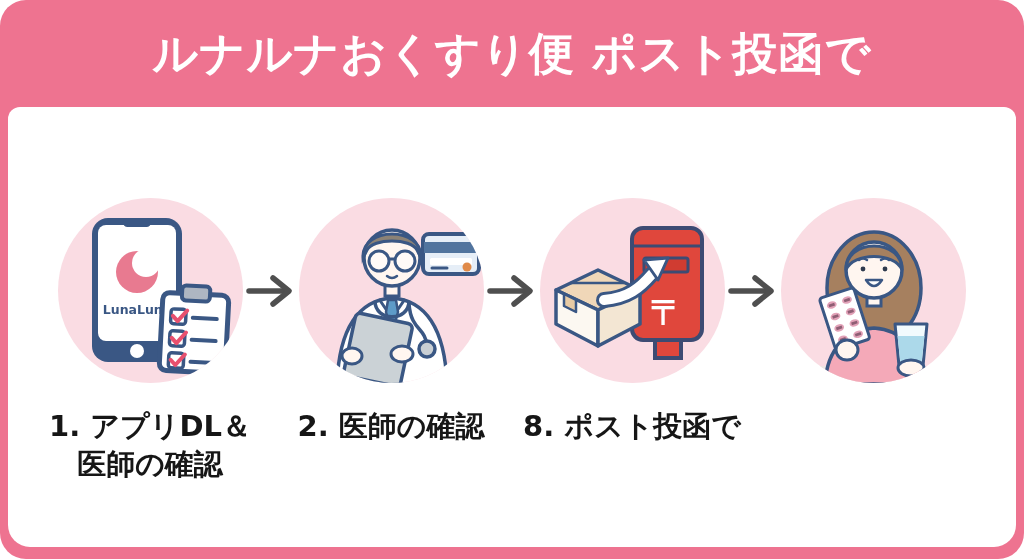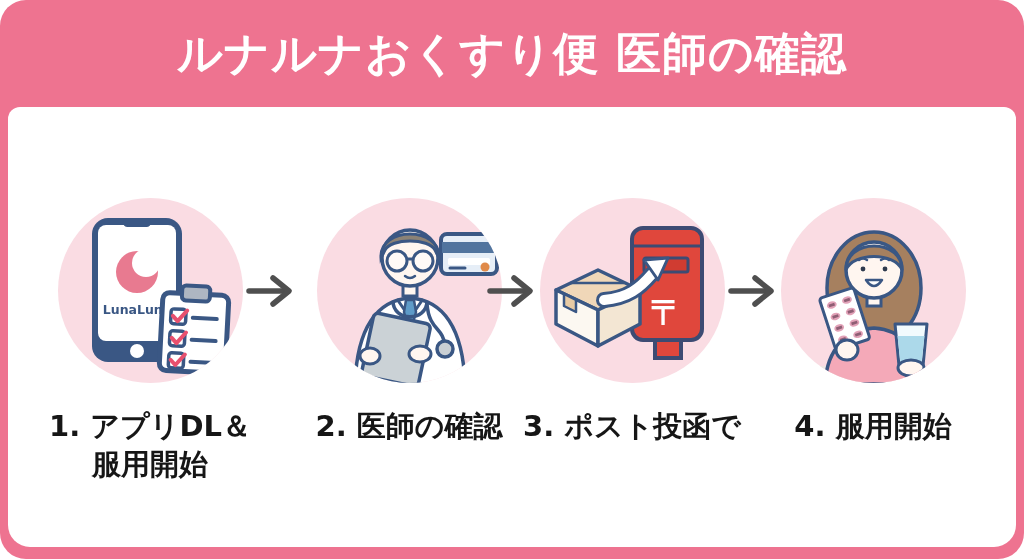--- a/index.html
+++ b/index.html
@@ -14,37 +14,37 @@
     --arrow:#4F4F4F;
   }
   *{margin:0;padding:0;box-sizing:border-box;}
   body{width:1024px;height:559px;background:#FFFFFF;font-family:"DejaVu Sans",sans-serif;overflow:hidden;}
   .canvas{position:relative;width:1024px;height:559px;background:#FFFFFF;}
   .card{position:absolute;inset:0;background:var(--card-pink);border-radius:26px;}
   .titlebar{position:absolute;top:0;left:0;right:0;height:107px;display:flex;align-items:center;justify-content:center;}
   .title{color:#FFFFFF;font-size:45px;font-weight:bold;letter-spacing:1px;white-space:nowrap;}
   .panel{position:absolute;left:8px;right:8px;top:107px;bottom:12px;background:#FFFFFF;border-radius:12px 12px 22px 22px;}
   .step{position:absolute;top:91px;width:240px;}
-  .step-1{left:22px;} .step-2{left:281px;} .step-3{left:504px;} .step-4{left:745px;}
+  .step-1{left:22px;} .step-2{left:263px;} .step-3{left:504px;} .step-4{left:745px;}
   .circle{width:185px;height:185px;margin:0 auto;border-radius:50%;background:var(--circle-pink);overflow:hidden;}
   .circle svg{display:block;width:185px;height:185px;}
   .caption{margin-top:24px;text-align:center;font-size:29px;line-height:38px;font-weight:bold;color:var(--caption);}
   .cap-line{display:block;white-space:nowrap;}
   .arrow{position:absolute;top:166px;width:48px;height:36px;}
   .arrow-1{left:238px;} .arrow-2{left:479px;} .arrow-3{left:720px;}
   svg text{font-family:"DejaVu Sans",sans-serif;}
 </style>
 </head>
 <body>
 
 <div class="canvas">
   <div class="card">
 
     <div class="titlebar">
-      <h1 class="title">ルナルナおくすり便 医師の確認</h1>
+      <h1 class="title">ルナルナおくすり便 ポスト投函で</h1>
     </div>
 
     <div class="panel">
 
       <div class="step step-1">
         <div class="circle">
           <svg viewBox="0 0 185 185">
             <g>
               <rect x="34" y="20" width="90" height="144" rx="16" fill="#3A5784"></rect>
               <rect x="40" y="27" width="78" height="116" rx="8" fill="#FFFFFF"></rect>
@@ -66,21 +66,21 @@
               <path d="M114 141 l5 5 l9 -11" stroke="#E8506E" stroke-width="4" fill="none" stroke-linecap="round" stroke-linejoin="round"></path>
               <line x1="134" y1="142" x2="158" y2="142" stroke="#3A5784" stroke-width="4" stroke-linecap="round"></line>
               <rect x="112" y="156" width="15" height="15" rx="3" fill="#FFFFFF" stroke="#3A5784" stroke-width="3.5"></rect>
               <path d="M114 163 l5 5 l9 -11" stroke="#E8506E" stroke-width="4" fill="none" stroke-linecap="round" stroke-linejoin="round"></path>
               <line x1="134" y1="164" x2="158" y2="164" stroke="#3A5784" stroke-width="4" stroke-linecap="round"></line>
             </g>
           </svg>
         </div>
         <div class="caption">
           <span class="cap-line">1. アプリDL＆</span>
-          <span class="cap-line">服用開始</span>
+          <span class="cap-line">医師の確認</span>
         </div>
       </div>
 
       <div class="arrow arrow-1">
         <svg viewBox="0 0 48 36">
           <line x1="3" y1="18" x2="41" y2="18" stroke="#4F4F4F" stroke-width="5.5" stroke-linecap="round"></line>
           <path d="M27 5 L43 18 L27 31" fill="none" stroke="#4F4F4F" stroke-width="5.5" stroke-linecap="round" stroke-linejoin="round"></path>
         </svg>
       </div>
 
@@ -146,21 +146,21 @@
               <polygon points="24,96 36,102 36,114 24,108" fill="#E8CBA4" stroke="#3A5784" stroke-width="2.5" stroke-linejoin="round"></polygon>
             </g>
             <g>
               <path d="M64 102 C88 100 100 90 112 76" stroke="#3A5784" stroke-width="16" fill="none" stroke-linecap="round"></path>
               <path d="M64 102 C88 100 100 90 112 76" stroke="#FFFFFF" stroke-width="10" fill="none" stroke-linecap="round"></path>
               <polygon points="104,62 128,60 118,82" fill="#FFFFFF" stroke="#3A5784" stroke-width="3" stroke-linejoin="round"></polygon>
             </g>
           </svg>
         </div>
         <div class="caption">
-          <span class="cap-line">3. ポスト投函で</span>
+          <span class="cap-line">8. ポスト投函で</span>
         </div>
       </div>
 
       <div class="arrow arrow-3">
         <svg viewBox="0 0 48 36">
           <line x1="3" y1="18" x2="41" y2="18" stroke="#4F4F4F" stroke-width="5.5" stroke-linecap="round"></line>
           <path d="M27 5 L43 18 L27 31" fill="none" stroke="#4F4F4F" stroke-width="5.5" stroke-linecap="round" stroke-linejoin="round"></path>
         </svg>
       </div>
 
@@ -200,21 +200,17 @@
                 <rect x="69" y="138.6" width="6" height="2.8" fill="#8E5E74"></rect>
             </g>
             <ellipse cx="66" cy="152" rx="11" ry="10" fill="#FFF6F0" stroke="#3A5784" stroke-width="3"></ellipse>
             <g>
               <path d="M114 126 L146 126 L142 168 L118 168 Z" fill="#F2FAFD" stroke="#3A5784" stroke-width="3" stroke-linejoin="round"></path>
               <path d="M116.5 138 L143.5 138 L140.5 165 L119.5 165 Z" fill="#ACD9EA"></path>
               <ellipse cx="130" cy="170" rx="13" ry="8" fill="#FFF6F0" stroke="#3A5784" stroke-width="3"></ellipse>
             </g>
           </svg>
         </div>
-        <div class="caption">
-          <span class="cap-line">4. 服用開始</span>
-          <span class="cap-line"></span>
-        </div>
       </div>
 
     </div>
   </div>
 </div>
 
 </body></html>

